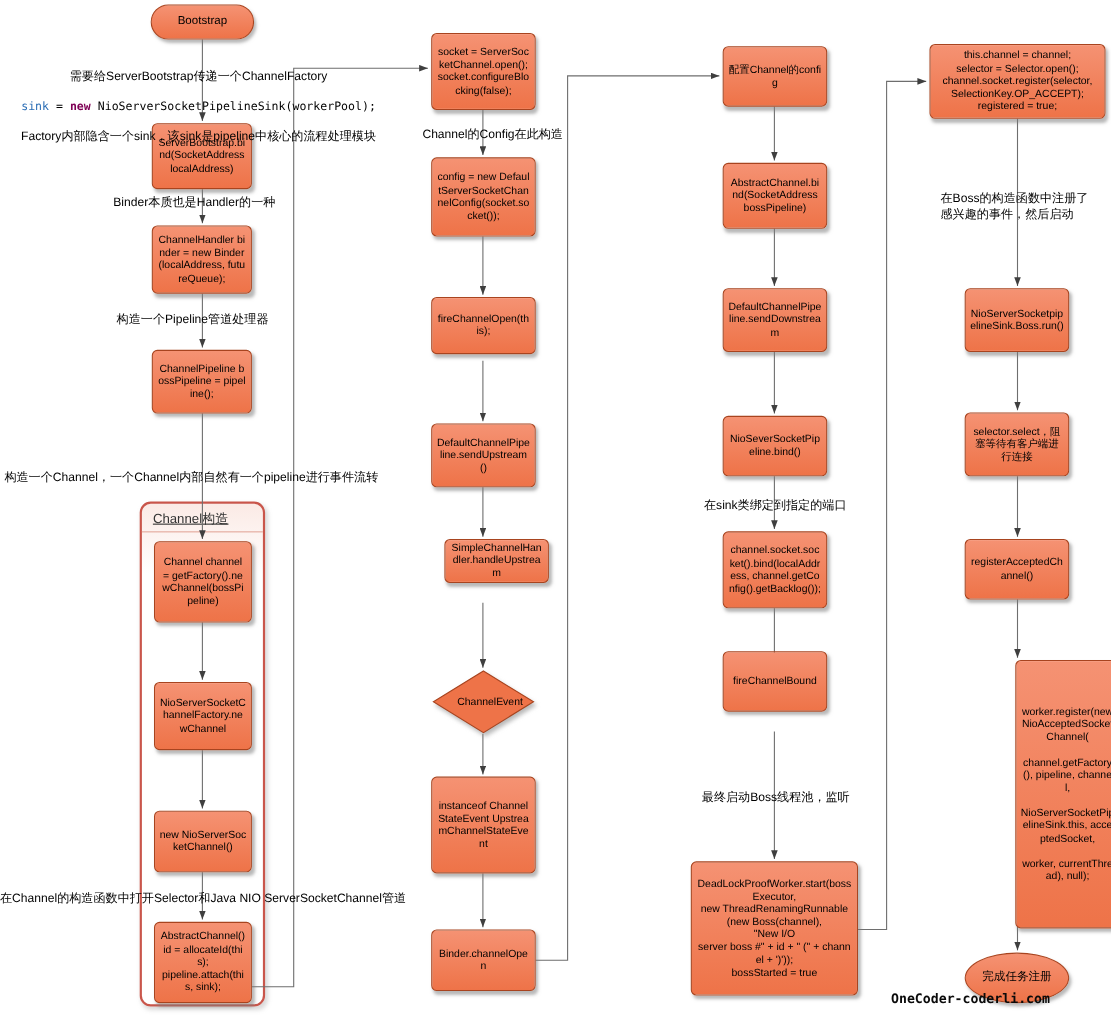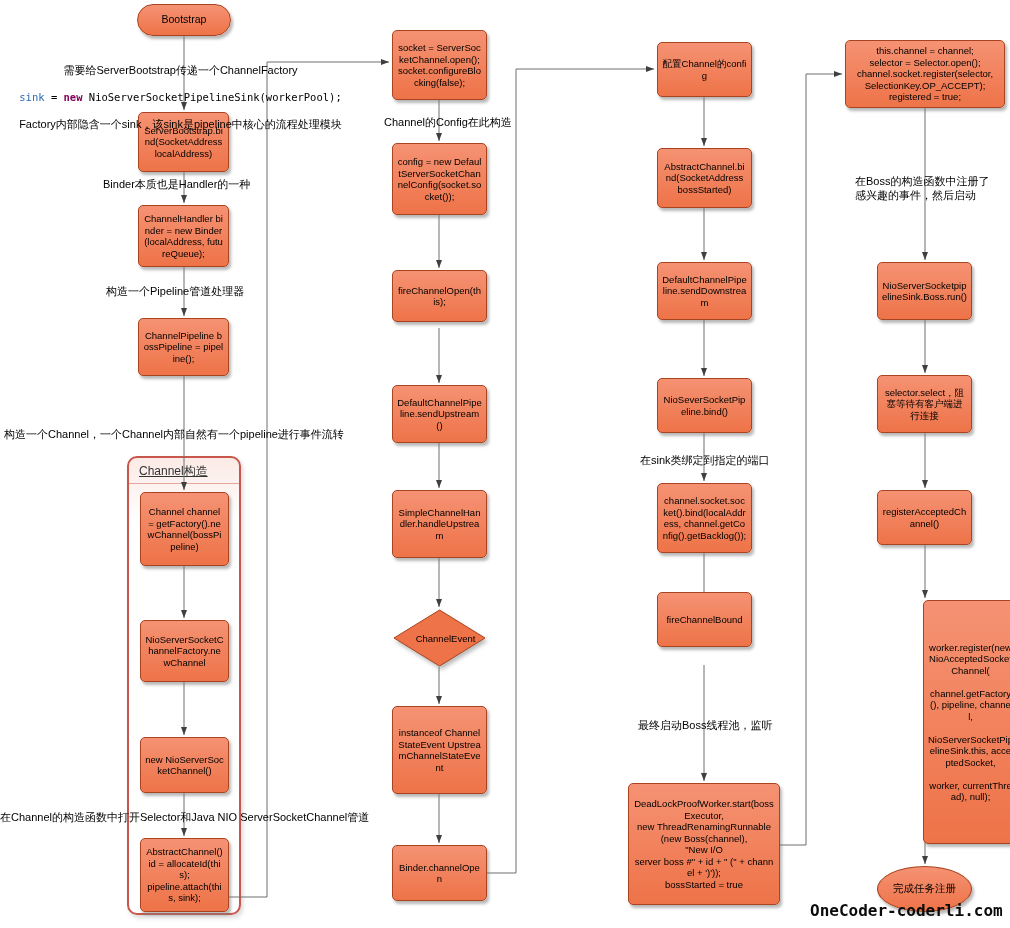--- a/index.html
+++ b/index.html
@@ -50,21 +50,21 @@
   .note-center{text-align:center;}
   .code-line{
     font-family:"DejaVu Sans Mono","Liberation Mono",monospace;
     font-size:10.5px;
   }
   .code-var{color:var(--code-var);}
   .code-kw{color:var(--code-kw);font-weight:bold;}
   .watermark{
     position:absolute;z-index:4;
     font-family:"DejaVu Sans Mono","Liberation Mono",monospace;
-    font-weight:bold;font-size:16px;letter-spacing:0px;color:#0a0a0a;
+    font-weight:bold;font-size:12px;letter-spacing:0px;color:#0a0a0a;
   }
 </style>
 </head>
 <body>
 
 <div class="stage">
 
   <div class="group-box" style="left:127px;top:456px;width:114px;height:459px">
     <span class="group-title">Channel构造</span>
   </div>
@@ -127,36 +127,36 @@
 
   <div class="node" style="left:392px;top:30px;width:95px;height:70px">socket = ServerSocketChannel.open();
 socket.configureBlocking(false);</div>
 
   <div class="node" style="left:392px;top:143px;width:95px;height:72px">config = new DefaultServerSocketChannelConfig(socket.socket());</div>
 
   <div class="node" style="left:392px;top:270px;width:95px;height:52px">fireChannelOpen(this);</div>
 
   <div class="node" style="left:392px;top:385px;width:95px;height:58px">DefaultChannelPipeline.sendUpstream()</div>
 
-  <div class="node" style="left:392px;top:490px;width:95px;height:68px">SimpleChannelHandler.handleUpstream</div>
+  <div class="node" style="left:404px;top:490px;width:95px;height:40px">SimpleChannelHandler.handleUpstream</div>
 
   <div class="diamond-wrap" style="left:392px;top:609px;width:95px;height:58px">
     <svg width="95" height="58">
       <polygon points="47.5,1 93,29 47.5,57 2,29" style="fill:var(--node-fill);stroke:var(--node-border);stroke-width:1"></polygon>
     </svg>
     <span class="lbl">ChannelEvent</span>
   </div>
 
   <div class="node" style="left:392px;top:706px;width:95px;height:88px">instanceof ChannelStateEvent UpstreamChannelStateEvent</div>
 
   <div class="node" style="left:392px;top:845px;width:95px;height:56px">Binder.channelOpen</div>
 
   <div class="node" style="left:657px;top:42px;width:95px;height:55px">配置Channel的config</div>
 
-  <div class="node" style="left:657px;top:148px;width:95px;height:60px">AbstractChannel.bind(SocketAddress bossStarted)</div>
+  <div class="node" style="left:657px;top:148px;width:95px;height:60px">AbstractChannel.bind(SocketAddress bossPipeline)</div>
 
   <div class="node" style="left:657px;top:262px;width:95px;height:58px">DefaultChannelPipeline.sendDownstream</div>
 
   <div class="node" style="left:657px;top:378px;width:95px;height:55px">NioSeverSocketPipeline.bind()</div>
 
   <div class="node" style="left:657px;top:483px;width:95px;height:70px">channel.socket.socket().bind(localAddress, channel.getConfig().getBacklog());</div>
 
   <div class="node" style="left:657px;top:592px;width:95px;height:55px">fireChannelBound</div>
 
   <div class="node" style="left:628px;top:783px;width:152px;height:122px">DeadLockProofWorker.start(bossExecutor,

